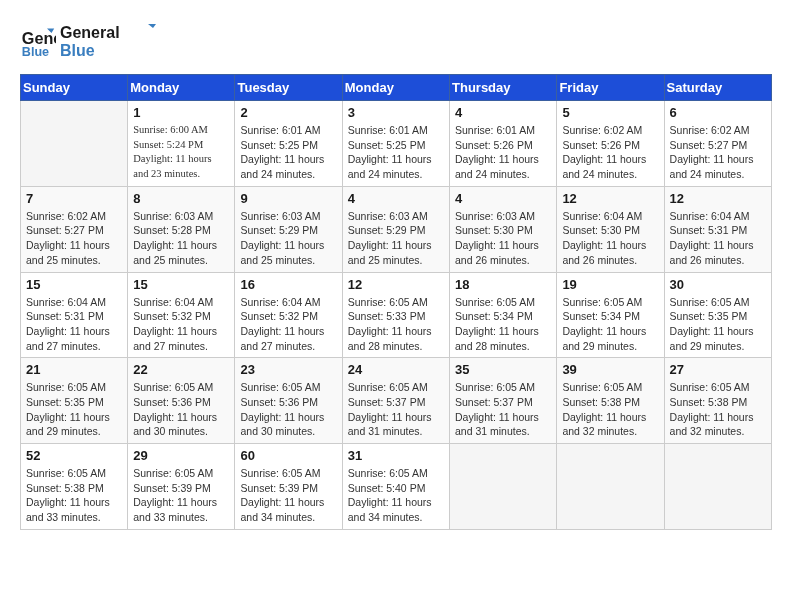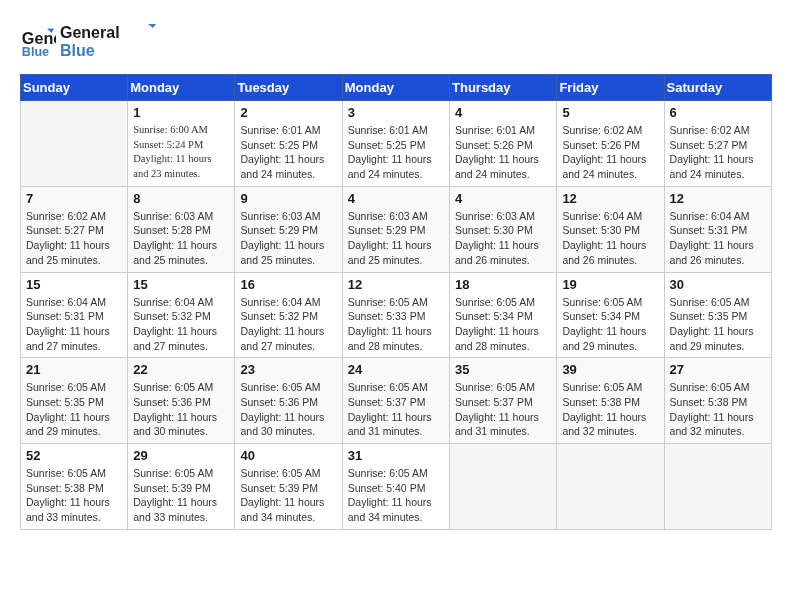--- a/index.html
+++ b/index.html
@@ -318,21 +318,21 @@
 and 33 minutes.</div>
         </td>
         <td>
           <span class="day-number">29</span>
           <div class="day-info" style="white-space: pre-line;">Sunrise: 6:05 AM
 Sunset: 5:39 PM
 Daylight: 11 hours
 and 33 minutes.</div>
         </td>
         <td>
-          <span class="day-number">40</span>
+          <span class="day-number">60</span>
           <div class="day-info" style="white-space: pre-line;">Sunrise: 6:05 AM
 Sunset: 5:39 PM
 Daylight: 11 hours
 and 34 minutes.</div>
         </td>
         <td>
           <span class="day-number">31</span>
           <div class="day-info" style="white-space: pre-line;">Sunrise: 6:05 AM
 Sunset: 5:40 PM
 Daylight: 11 hours

